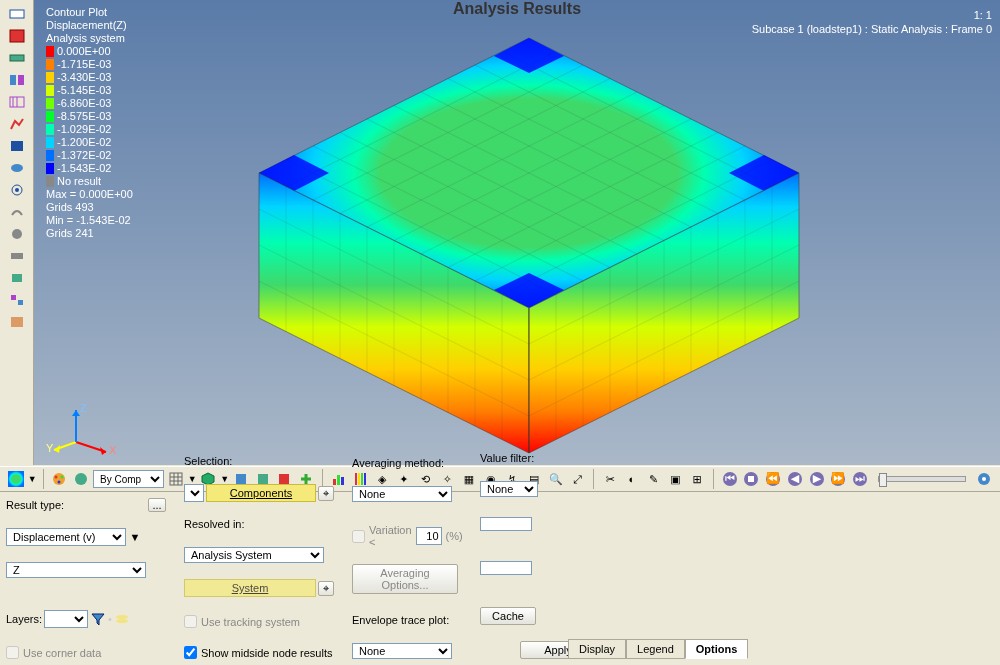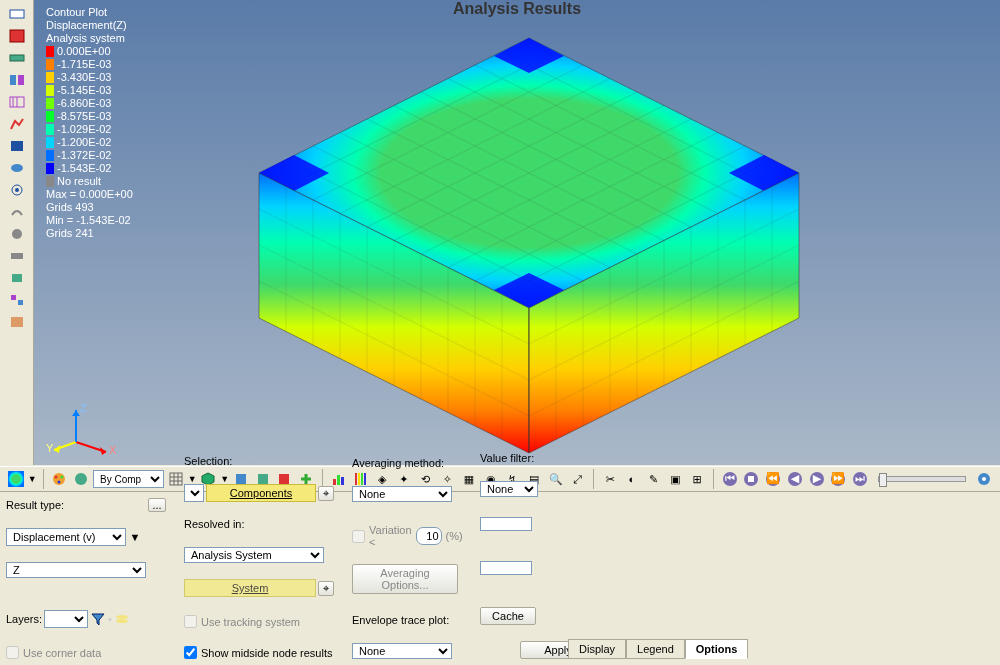--- a/index.html
+++ b/index.html
@@ -132,20 +132,24 @@
     </div>
   <div class="tool">
       <svg class="tool-icon">
         <rect x="2" y="2" width="12" height="10" fill="#d96"></rect>
       </svg>
     </div>
 </div>
 
 <div class="viewport">
   <div class="viewport-title">Analysis Results</div>
+  <div class="viewport-topright">
+    <div>1: 1</div>
+    <div>Subcase 1 (loadstep1) : Static Analysis : Frame 0</div>
+  </div>
 
   <div class="legend">
     <div>Contour Plot</div>
     <div>Displacement(Z)</div>
     <div>Analysis system</div>
     <div class="legend-row">
         <div class="legend-sw" style="background:#ff0000"></div>
         <span>0.000E+00</span>
       </div>
     <div class="legend-row">
@@ -493,21 +497,21 @@
         <span>Show midside node results</span>
       </div>
   </div>
 
   <div class="col" style="width:110px;">
     <span class="lbl">Averaging method:</span>
     <select style="width:100px;"><option>None</option></select>
     <div class="checkbox-row disabled" style="margin-top:6px;">
         <input type="checkbox" disabled="" style="">
         <span>Variation &lt;</span>
-        <input type="text" style="width: 26px; text-align: right; border-radius: 7px;" value="10">
+        <input type="text" style="width: 26px; text-align: right;" value="10">
         <span>(%)</span>
       </div>
     <button class="btn" style="width:106px;color:#888;" disabled="">Averaging Options...</button>
     <span class="lbl" style="margin-top:4px;">Envelope trace plot:</span>
     <select style="width:100px;"><option>None</option></select>
   </div>
 
   <div class="col" style="width:70px;">
     <span class="lbl">Value filter:</span>
     <select style="width:58px;"><option>None</option></select>

